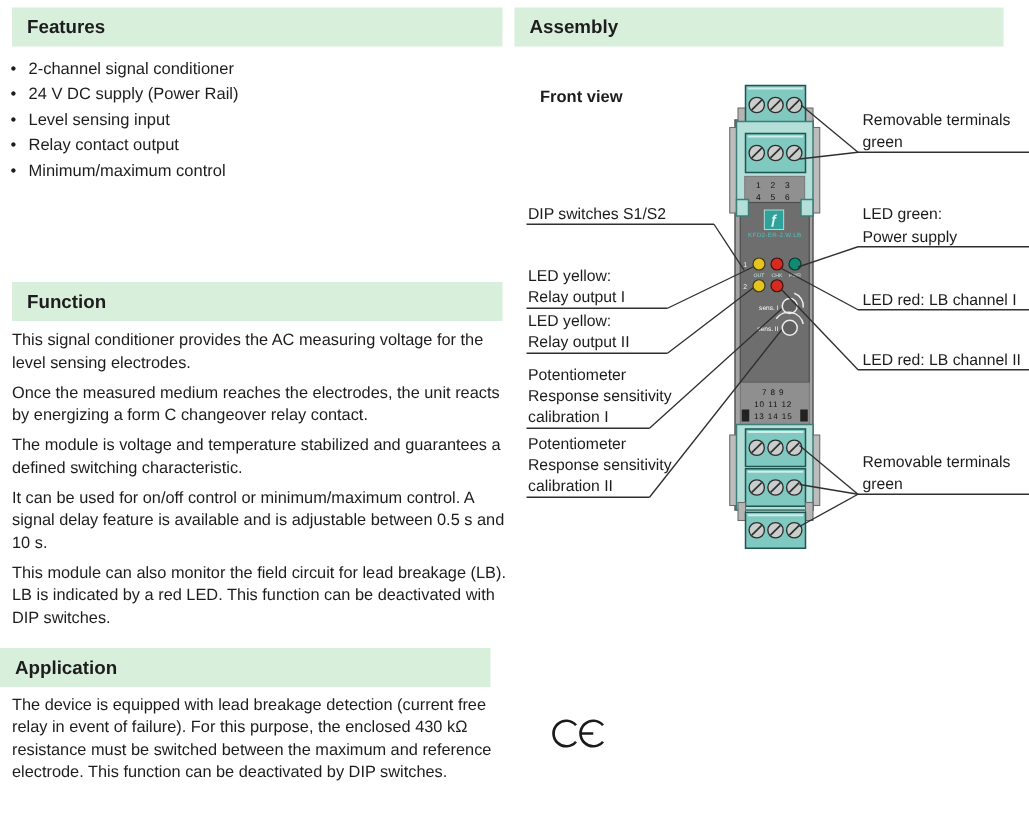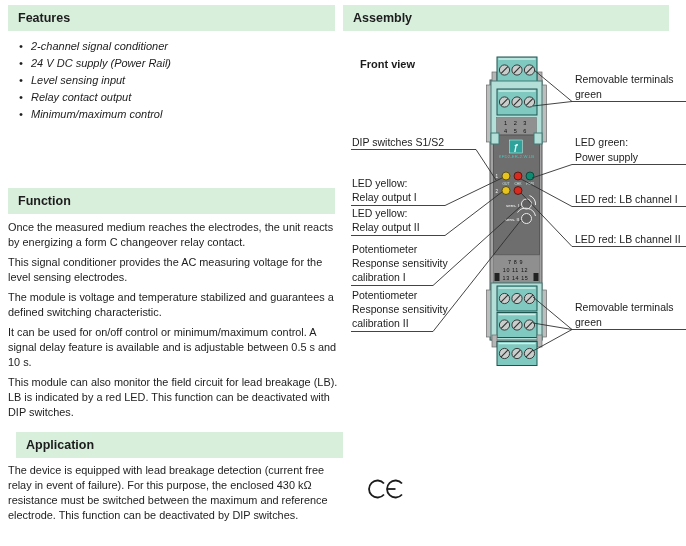--- a/index.html
+++ b/index.html
@@ -8,24 +8,24 @@
     background:#ffffff;color:#1d1d1d;
     font-family:"Liberation Sans",sans-serif;
   }
   .hdr{
     position:absolute;height:26px;background:#d8efdc;
     display:flex;align-items:center;box-sizing:border-box;
     padding-left:10px;font-weight:bold;font-size:12.5px;
   }
   .hdr-features{left:8px;top:5px;width:327px;}
   .hdr-function{left:8px;top:188px;width:327px;}
-  .hdr-application{left:16px;top:432px;width:327px;}
+  .hdr-application{left:0;top:432px;width:327px;}
   .hdr-assembly{left:343px;top:5px;width:326px;}
 
-  .feat-list{position:absolute;left:16px;top:38px;width:330px;font-style:italic;}
+  .feat-list{position:absolute;left:4px;top:38px;width:330px;}
   .feat-list ul{margin:0;padding:0;list-style:none;}
   .feat-list li{
     font-size:11px;line-height:17px;padding-left:15px;position:relative;
   }
   .feat-list li::before{
     content:"\2022";position:absolute;left:3px;top:0;
   }
 
   .body-text{position:absolute;left:8px;width:332px;font-size:10.9px;line-height:15px;}
   .body-function{top:220px;}
@@ -66,22 +66,22 @@
     <li>Relay contact output</li>
     <li>Minimum/maximum control</li>
   </ul>
 </div>
 
 <div class="hdr hdr-function">
   <span>Function</span>
 </div>
 
 <div class="body-text body-function">
+  <p>This signal conditioner provides the AC measuring voltage for the level sensing electrodes.</p>
   <p>Once the measured medium reaches the electrodes, the unit reacts by energizing a form C changeover relay contact.</p>
-  <p>This signal conditioner provides the AC measuring voltage for the level sensing electrodes.</p>
   <p>The module is voltage and temperature stabilized and guarantees a defined switching characteristic.</p>
   <p>It can be used for on/off control or minimum/maximum control. A signal delay feature is available and is adjustable between 0.5 s and 10 s.</p>
   <p>This module can also monitor the field circuit for lead breakage (LB). LB is indicated by a red LED. This function can be deactivated with DIP switches.</p>
 </div>
 
 <div class="hdr hdr-application">
   <span>Application</span>
 </div>
 
 <div class="body-text body-application">

